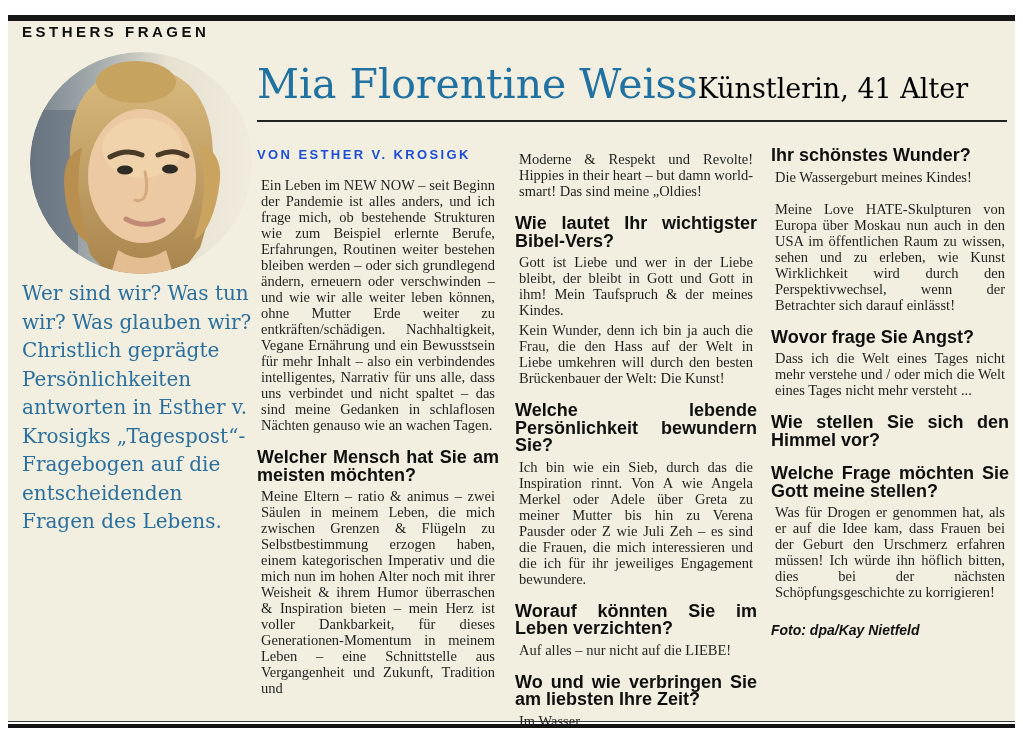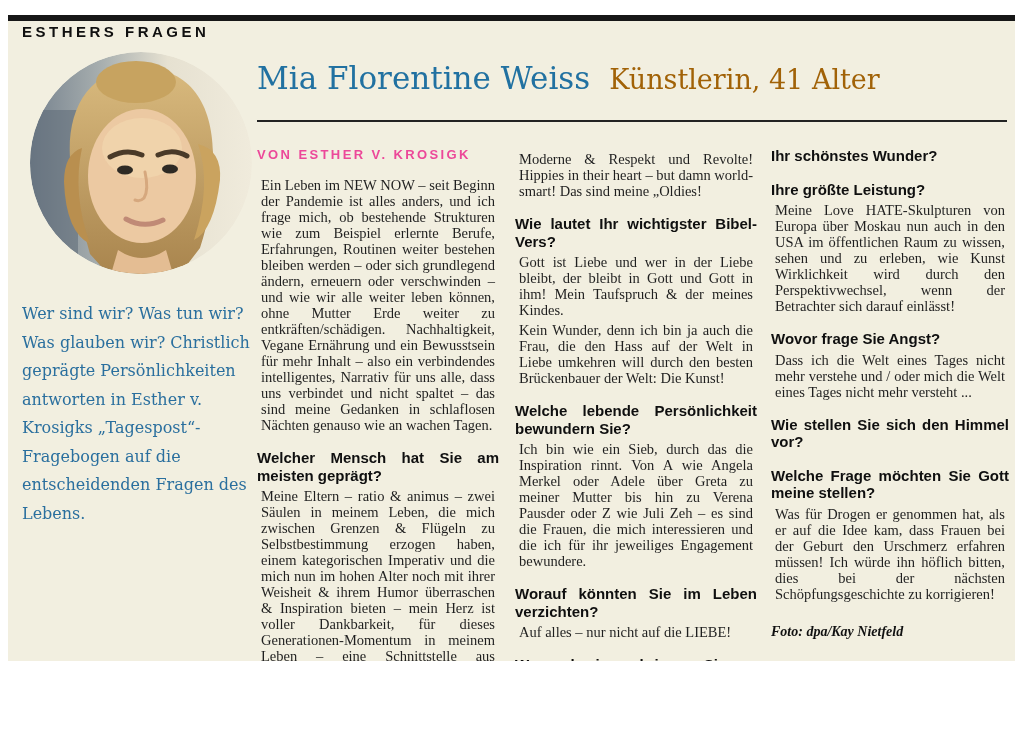--- a/index.html
+++ b/index.html
@@ -1,52 +1,52 @@
 <!DOCTYPE html>
 <html lang="de"><head>
 <meta charset="utf-8">
 <style>
   html,body{margin:0;padding:0;background:#ffffff;}
-  .page{position:relative;width:1023px;height:661px;background:#ffffff;overflow:hidden;
+  .page{position:relative;width:1023px;height:746px;background:#ffffff;overflow:hidden;
         font-family:"Liberation Serif",serif;color:#1d1d1d;}
   .topbar{position:absolute;left:8px;top:15px;width:1007px;height:6px;background:#171717;}
   .sheet{position:absolute;left:8px;top:21px;width:1007px;height:700px;background:#f2efe0;}
   .botline-thin{position:absolute;left:8px;top:721px;width:1007px;height:1px;background:#3a3a3a;}
   .botline-thick{position:absolute;left:8px;top:724px;width:1007px;height:4px;background:#131313;}
 
   .kicker{position:absolute;left:22px;top:23px;font-family:"Liberation Sans",sans-serif;
           font-weight:bold;font-size:15px;letter-spacing:3.5px;color:#101010;}
 
   .portrait{position:absolute;left:30px;top:52px;width:222px;height:222px;border-radius:50%;overflow:hidden;}
 
   .sidebar-intro{position:absolute;left:22px;top:279px;width:236px;
-                 font-family:"DejaVu Serif",serif;font-size:16px;line-height:28.5px;color:#2a6f9e;margin-top:21px;}
+                 font-family:"DejaVu Serif",serif;font-size:20px;line-height:28.5px;color:#2a6f9e;}
 
   .titleline{position:absolute;left:257px;top:60px;width:750px;white-space:nowrap;}
-  .title-main{font-family:"DejaVu Serif",serif;font-size:31px;color:#2171a1;font-weight:normal;}
-  .title-sub{font-family:"DejaVu Serif",serif;font-size:27px;color:#a16207;font-weight:normal;margin-left:19px;}
+  .title-main{font-family:"DejaVu Serif",serif;font-size:41px;color:#2171a1;font-weight:normal;}
+  .title-sub{font-family:"DejaVu Serif",serif;font-size:27px;color:#000000;font-weight:normal;margin-left:0;}
   .title-rule{position:absolute;left:257px;top:120px;width:750px;height:2px;background:#232323;}
 
   .col{position:absolute;top:147px;width:242px;}
   .col1{left:257px;}
   .col2{left:515px;}
   .col3{left:771px;width:238px;}
 
   .byline{font-family:"Liberation Sans",sans-serif;font-weight:bold;font-size:13px;
-          letter-spacing:2.4px;color:#ec4899;margin:0 0 15px 0;}
+          letter-spacing:2.4px;color:#1d4ed8;margin:0 0 15px 0;}
 
   .qa{margin:0 0 16px 0;}
-  .q{font-family:"Liberation Sans",sans-serif;font-weight:bold;font-size:15px;line-height:17.5px;
+  .q{font-family:"Liberation Sans",sans-serif;font-weight:bold;font-size:18px;line-height:17.5px;
      color:#0f0f0f;margin:0 0 2px 0;text-align:justify;}
   .a{font-size:14.5px;line-height:16px;margin:4px;text-align:justify;color:#1f1f1f;
      hyphens:auto;-webkit-hyphens:auto;}
   .a + .a{margin-top:0;}
   .cont{margin-bottom:16px;}
 
-  .credit{font-family:Liberation Serif, serif;font-weight:bold;font-style:italic;
+  .credit{font-family:Liberation Sans, sans-serif;font-weight:bold;font-style:italic;
           font-size:14px;color:#111;margin-top:22px;}
 </style>
 </head>
 <body>
 
 <div class="page">
 
   <div class="topbar"></div>
   <div class="sheet"></div>
   <div class="botline-thin"></div>
@@ -99,21 +99,21 @@
   <div class="title-rule"></div>
 
   <div class="col col1">
     <p class="byline">VON ESTHER V. KROSIGK</p>
 
     <div class="qa">
       <p class="a">Ein Leben im NEW NOW – seit Beginn der Pandemie ist alles anders, und ich frage mich, ob bestehende Strukturen wie zum Beispiel erlernte Berufe, Erfahrungen, Routinen weiter bestehen bleiben werden – oder sich grundlegend ändern, erneuern oder verschwinden – und wie wir alle weiter leben können, ohne Mutter Erde weiter zu entkräften/schädigen. Nachhaltigkeit, Vegane Ernährung und ein Bewusstsein für mehr Inhalt – also ein verbindendes intelligentes, Narrativ für uns alle, dass uns verbindet und nicht spaltet – das sind meine Gedanken in schlaflosen Nächten genauso wie an wachen Tagen.</p>
     </div>
 
     <div class="qa">
-      <h3 class="q">Welcher Mensch hat Sie am meisten geprägt?</h3>
+      <h3 class="q">Welcher Mensch hat Sie am meisten möchten?</h3>
       <p class="a">Meine Eltern – ratio &amp; animus – zwei Säulen in meinem Leben, die mich zwischen Grenzen &amp; Flügeln zu Selbstbestimmung erzogen haben, einem kategorischen Imperativ und die mich nun im hohen Alter noch mit ihrer Weisheit &amp; ihrem Humor überraschen &amp; Inspiration bieten – mein Herz ist voller Dankbarkeit, für dieses Generationen-Momentum in meinem Leben – eine Schnittstelle aus Vergangenheit und Zukunft, Tradition und</p>
     </div>
   </div>
 
   <div class="col col2">
     <p class="a cont">Moderne &amp; Respekt und Revolte! Hippies in their heart – but damn world-smart! Das sind meine „Oldies!</p>
 
     <div class="qa">
       <h3 class="q">Wie lautet Ihr wichtigster Bibel-Vers?</h3>
       <p class="a">Gott ist Liebe und wer in der Liebe bleibt, der bleibt in Gott und Gott in ihm! Mein Taufspruch &amp; der meines Kindes.</p>
@@ -137,24 +137,24 @@
 
     <div class="qa">
       <h3 class="q">Welche Revolte vergeben Sie anderen am ehesten? Und sich selbst?</h3>
       <p class="a">Mir selbst wenige – anderen viele!</p>
     </div>
   </div>
 
   <div class="col col3">
     <div class="qa">
       <h3 class="q">Ihr schönstes Wunder?</h3>
+      <p class="a">Die Wassergeburt meines Kindes!</p>
     </div>
 
     <div class="qa">
-      <h3 class="q">Ihre größte Leistung?</h3>
       <p class="a">Meine Love HATE-Skulpturen von Europa über Moskau nun auch in den USA im öffentlichen Raum zu wissen, sehen und zu erleben, wie Kunst Wirklichkeit wird durch den Perspektivwechsel, wenn der Betrachter sich darauf einlässt!</p>
     </div>
 
     <div class="qa">
       <h3 class="q">Wovor frage Sie Angst?</h3>
       <p class="a">Dass ich die Welt eines Tages nicht mehr verstehe und / oder mich die Welt eines Tages nicht mehr versteht ...</p>
     </div>
 
     <div class="qa">
       <h3 class="q">Wie stellen Sie sich den Himmel vor?</h3>

